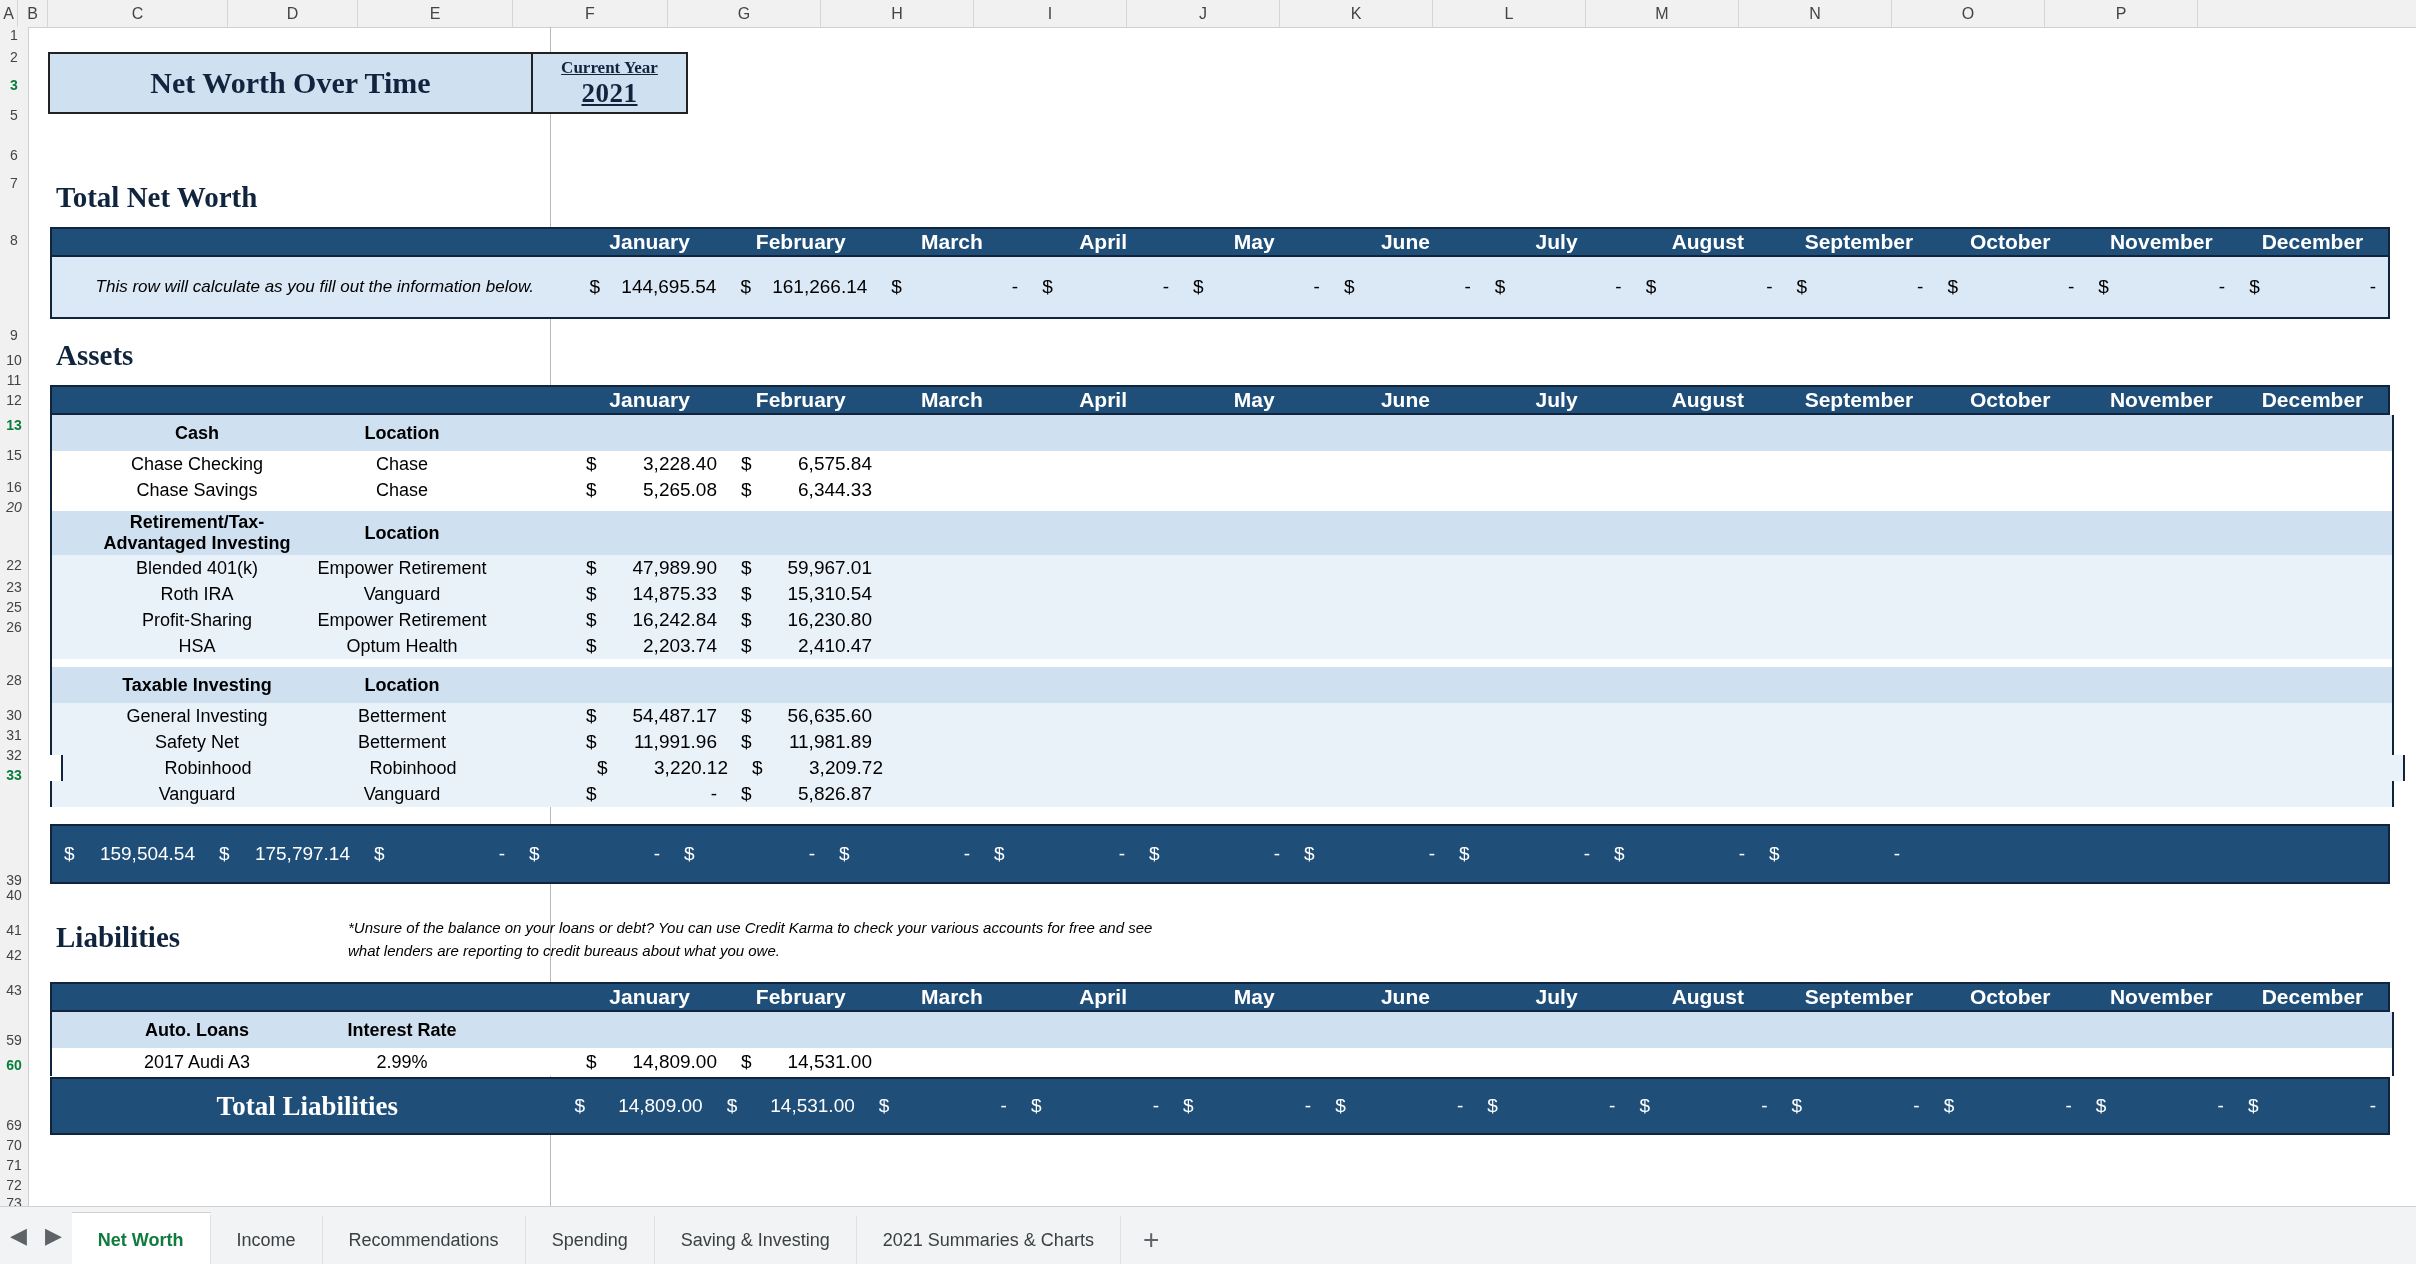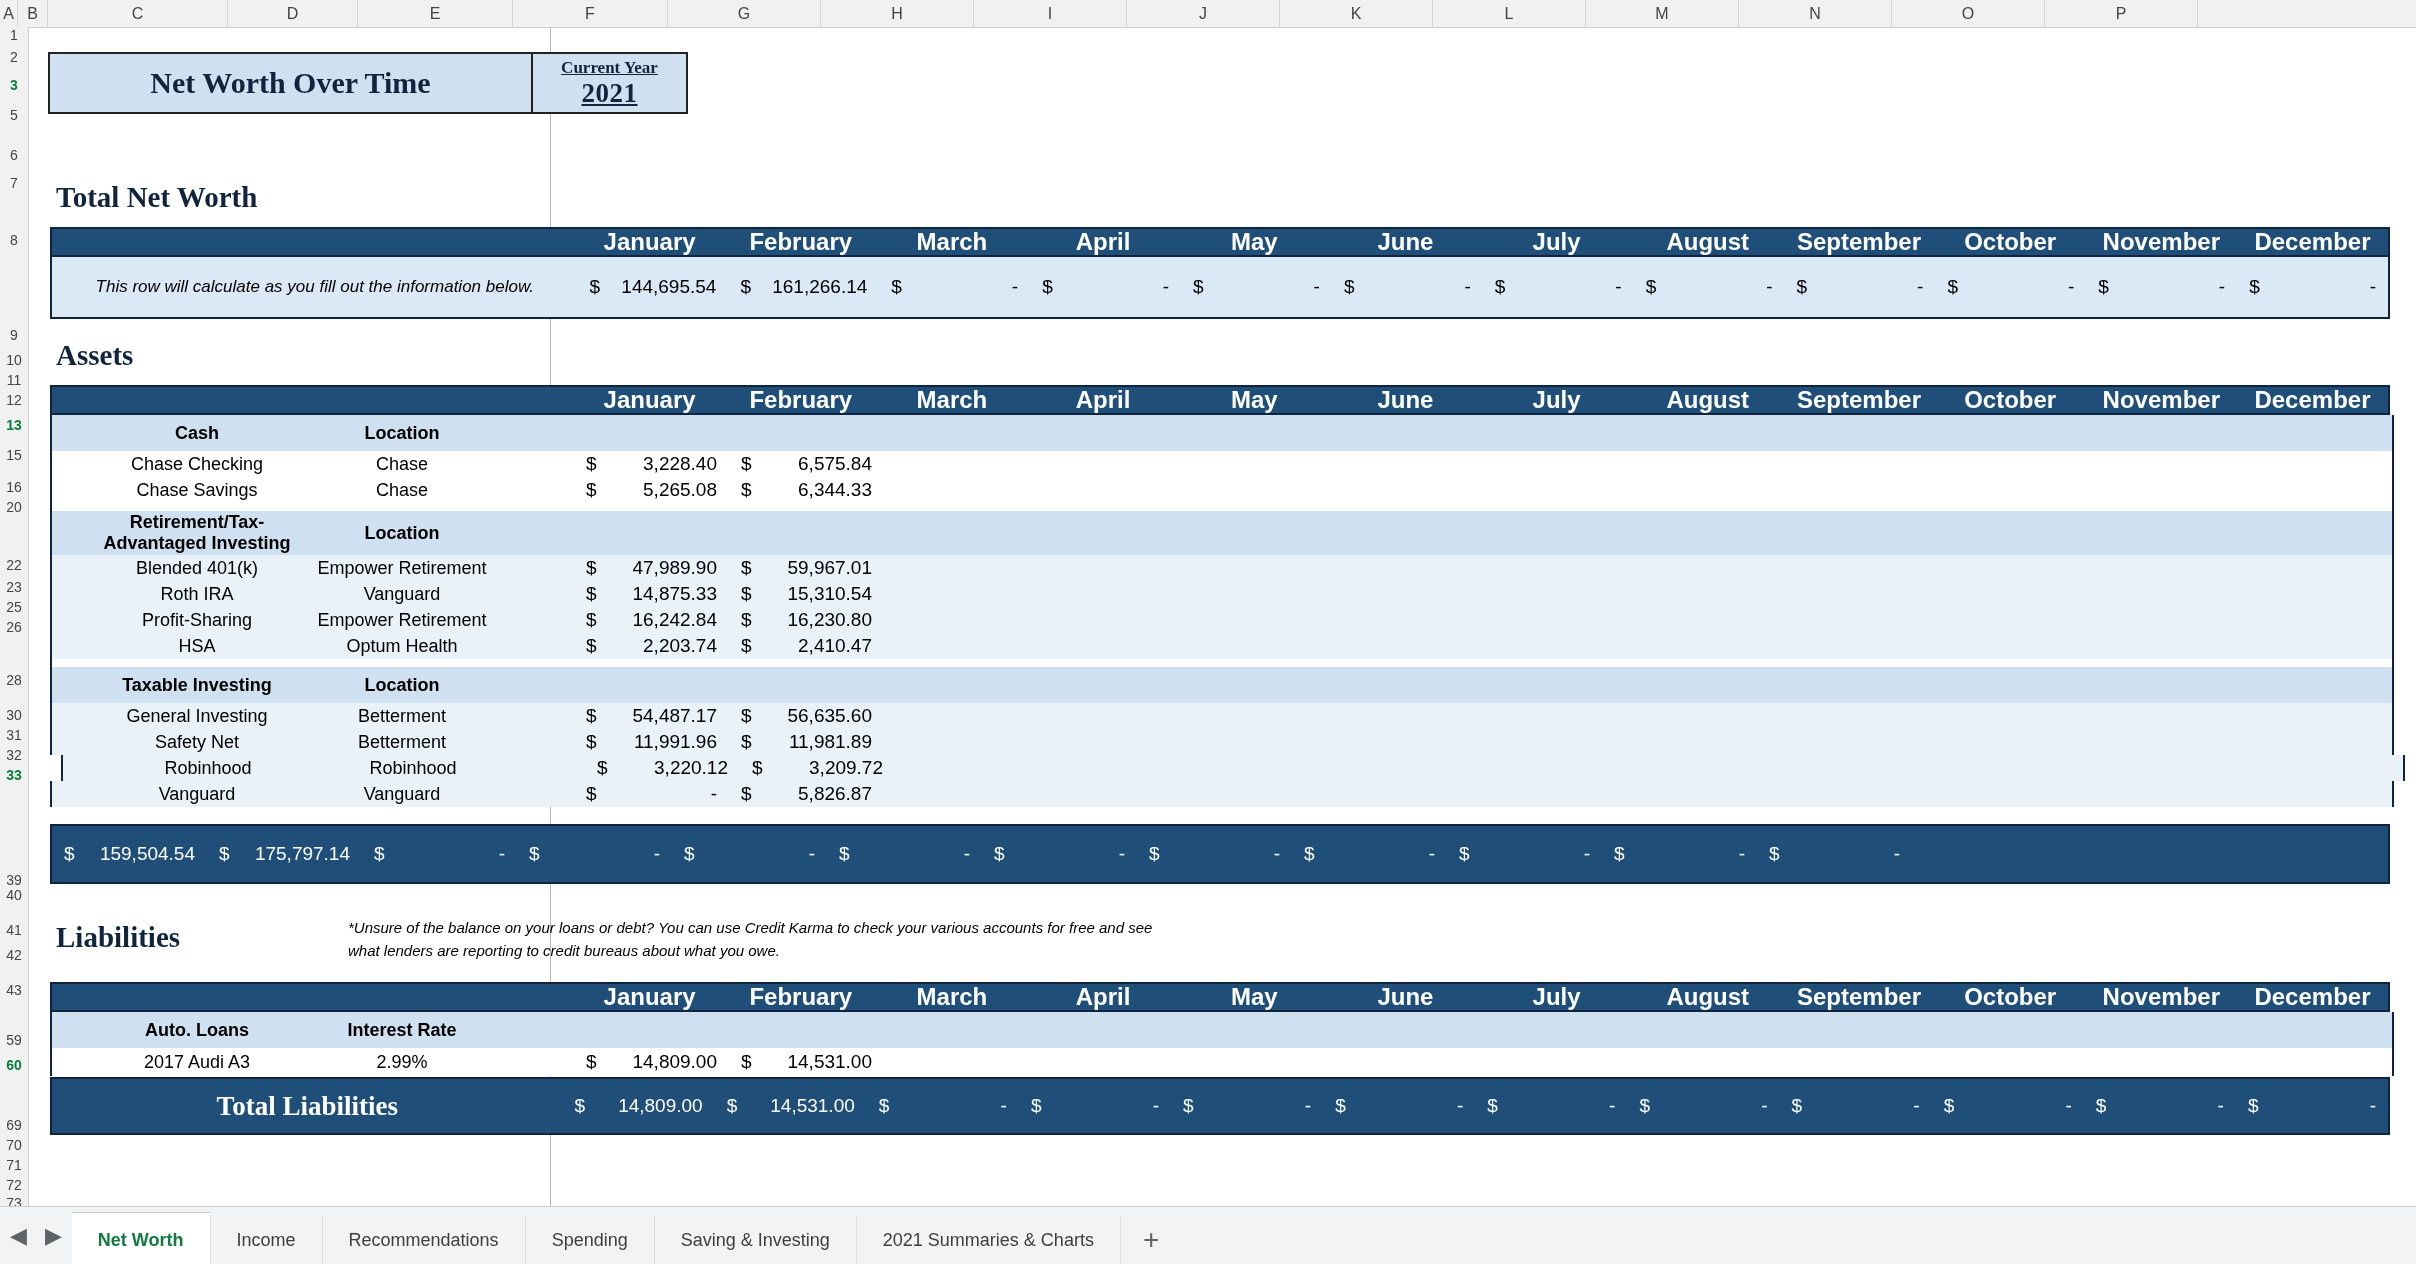--- a/index.html
+++ b/index.html
@@ -59,21 +59,21 @@
   .year-box .lbl{font-size:17px;font-weight:bold;}
   .year-box .val{font-size:27px;font-weight:bold;letter-spacing:.5px;}
 
   .section-title{
     font-family:"Liberation Serif", serif;
     font-weight:bold;font-size:29px;color:#10243e;
     display:flex;align-items:center;
   }
 
   .monthbar{
-    background:#1f4e79;color:#fff;font-weight:bold;font-size:24px;
+    background:#1f4e79;color:#fff;font-weight:bold;font-size:21px;
     border:2px solid #10243e;
     display:flex;align-items:center;
   }
   .monthbar .lead{flex:0 0 auto;}
   .monthbar .m{ text-align:center; }
 
   .noteband{
     background:#dbe8f5;border:2px solid #10243e;border-top:none;
     display:flex;align-items:center;
   }
@@ -164,21 +164,21 @@
       <div style="top: 120px;">6</div>
       <div style="top: 148px;">7</div>
       <div style="top: 205px;">8</div>
       <div style="top: 300px;">9</div>
       <div style="top: 325px;">10</div>
       <div style="top: 345px;">11</div>
       <div style="top: 365px;">12</div>
       <div class="sel" style="top: 390px;">13</div>
       <div style="top: 420px;">15</div>
       <div style="top: 452px;">16</div>
-      <div style="top: 472px;">20</div>
+      <div style="top: 472px; font-style: italic;">20</div>
       <div style="top: 530px;">22</div>
       <div style="top: 552px;">23</div>
       <div style="top: 572px;">25</div>
       <div style="top: 592px;">26</div>
       <div style="top: 645px;">28</div>
       <div style="top: 680px;">30</div>
       <div style="top: 700px;">31</div>
       <div style="top: 720px;">32</div>
       <div class="sel" style="top: 740px;">33</div>
       <div style="top: 845px;">39</div>

